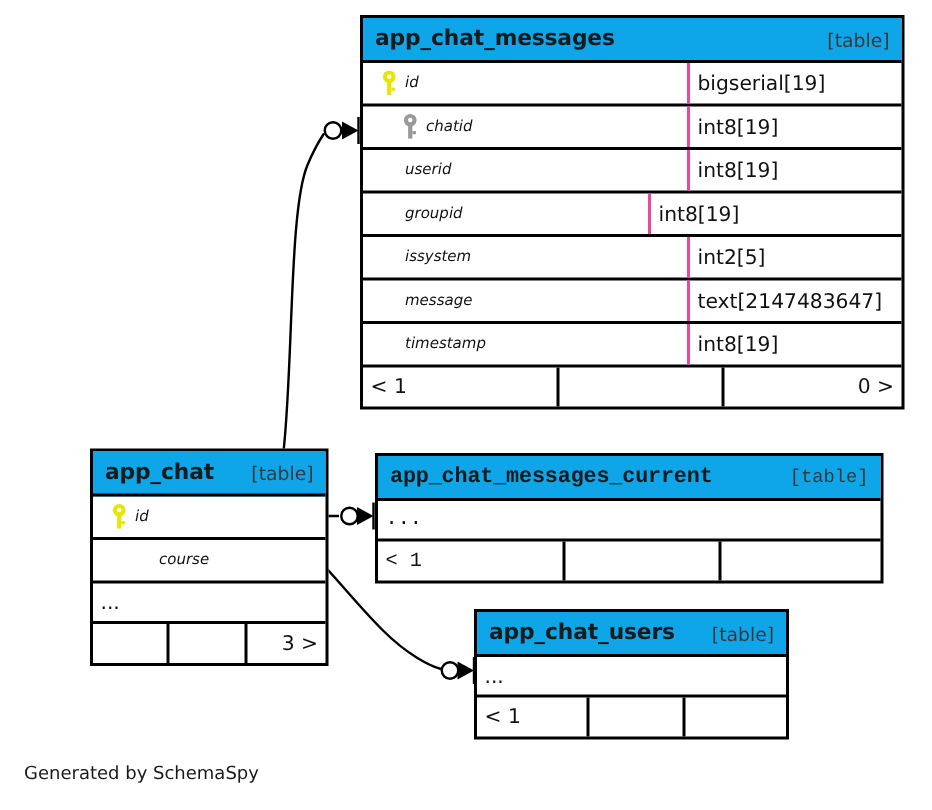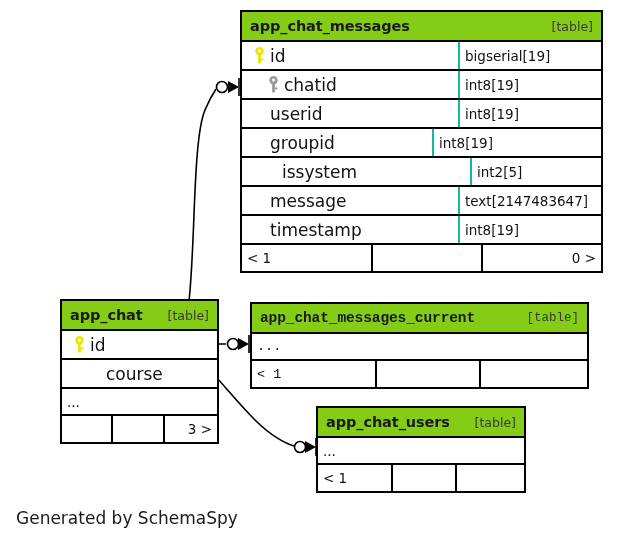--- a/index.html
+++ b/index.html
@@ -35,21 +35,21 @@
     border: 2px solid #000000;
     background: #ffffff;
   }
   .tbl-header {
     display: flex;
     align-items: center;
     justify-content: space-between;
     box-sizing: border-box;
     height: 30px;
     padding: 0 8px;
-    background: #84cc16;
+    background: #0ea5e9;
     border-bottom: 2px solid #000000;
   }
   .tbl-name {
     font-weight: bold;
     font-size: 14.5px;
     color: #1a1a1a;
     letter-spacing: -0.1px;
   }
   .tbl-tag {
     font-size: 12.5px;
@@ -61,31 +61,32 @@
     box-sizing: border-box;
     height: 29px;
     border-bottom: 2px solid #000000;
   }
   .cell-name {
     display: flex;
     align-items: center;
     box-sizing: border-box;
     flex: 0 0 auto;
     padding-left: 6px;
-    font-size: 17px;
+    font-size: 10px;
     color: #111111;
     overflow: hidden;
     white-space: nowrap;
+    font-style: italic;
   }
   .cell-type {
     display: flex;
     align-items: center;
     box-sizing: border-box;
     flex: 1 1 auto;
-    border-left: 2px solid #14b8a6;
+    border-left: 2px solid #ec4899;
     padding-left: 5px;
     font-size: 13.5px;
     color: #111111;
     white-space: nowrap;
   }
   .ellipsis-row {
     display: flex;
     align-items: center;
     box-sizing: border-box;
     height: 27px;
@@ -123,21 +124,21 @@
   }
   .foot-cell + .foot-cell { border-left: 2px solid #000000; }
   .foot-left  { justify-content: flex-start; }
   .foot-right { justify-content: flex-end; }
 
   
   #caption {
     position: absolute;
     left: 16px;
     top: 508px;
-    font-size: 17px;
+    font-size: 12px;
     color: #1a1a1a;
     white-space: nowrap;
   }
 </style>
 </head>
 <body>
 
 <div id="canvas">
 
   <svg id="edges" viewBox="0 0 621 540" width="621" height="540">
@@ -218,21 +219,21 @@
 
     <div class="tbl-row">
       <div class="cell-name" style="width:190px;">
         <span class="keyslot"></span>
         <span>groupid</span>
       </div>
       <div class="cell-type">int8[19]</div>
     </div>
 
     <div class="tbl-row">
-      <div class="cell-name" style="width:216px;margin-left:12px;">
+      <div class="cell-name" style="width:216px;">
         <span class="keyslot"></span>
         <span>issystem</span>
       </div>
       <div class="cell-type">int2[5]</div>
     </div>
 
     <div class="tbl-row">
       <div class="cell-name" style="width:216px;text-align:center;">
         <span class="keyslot"></span>
         <span>message</span>

